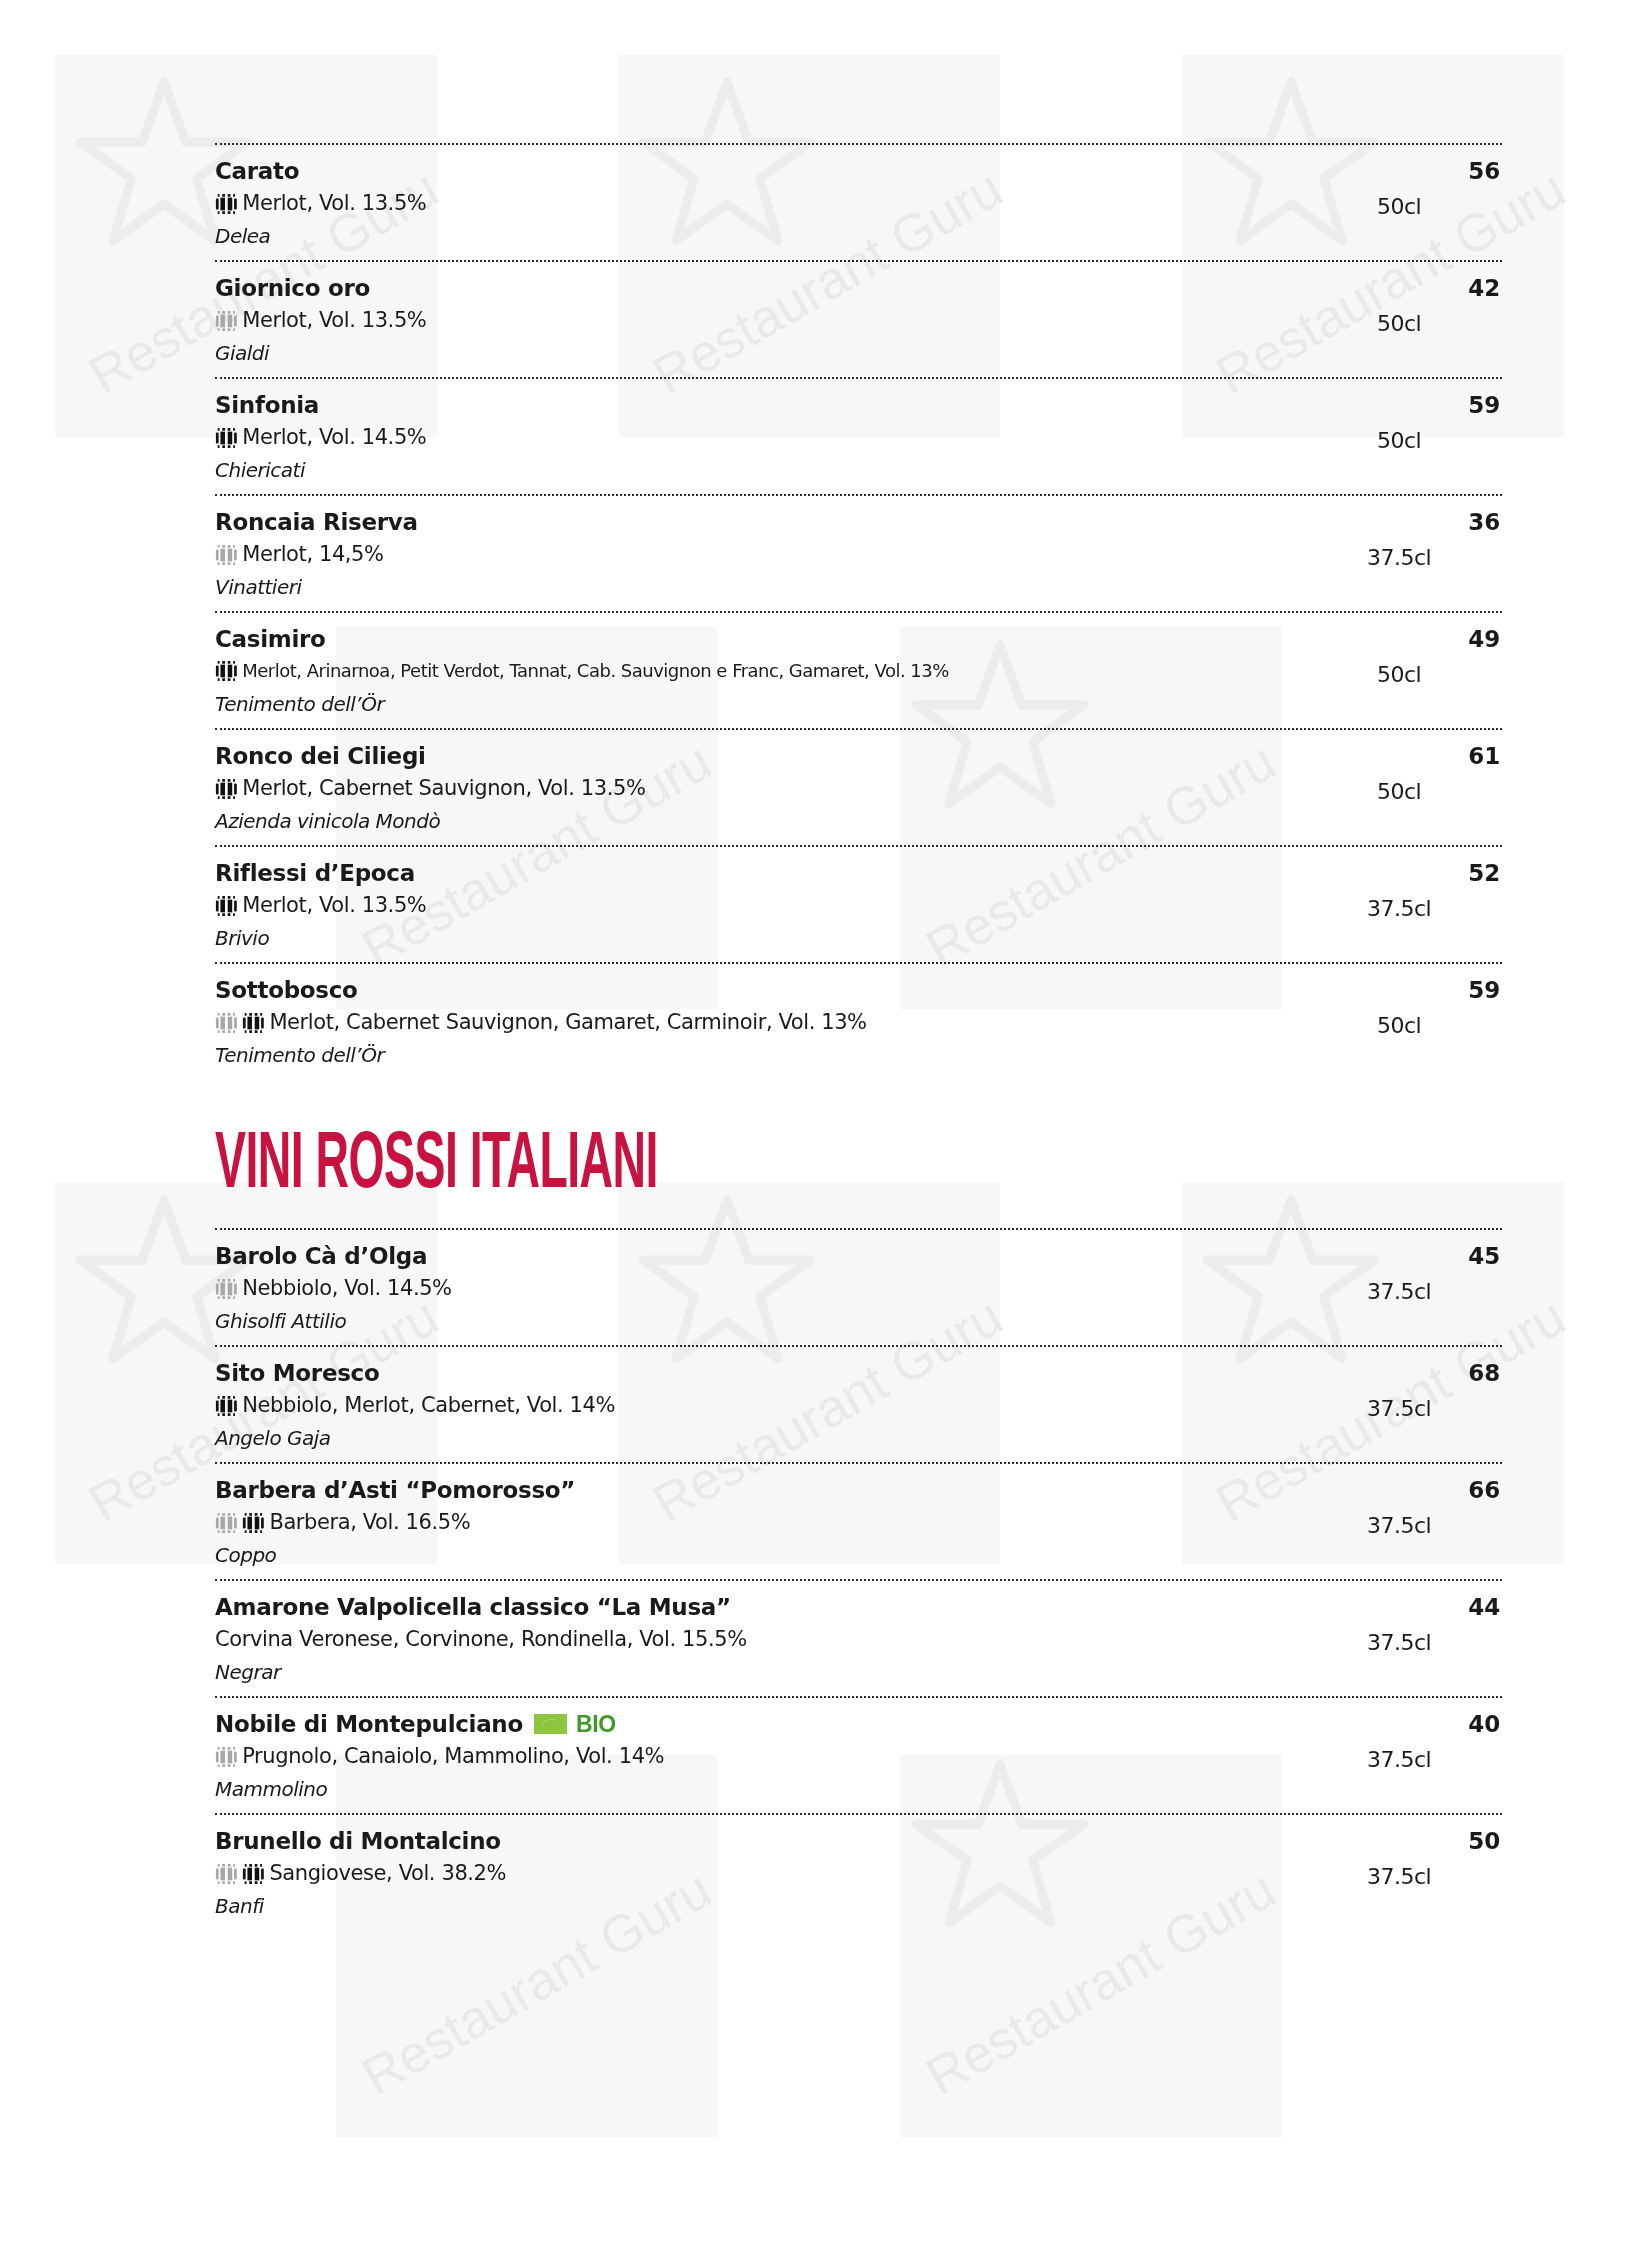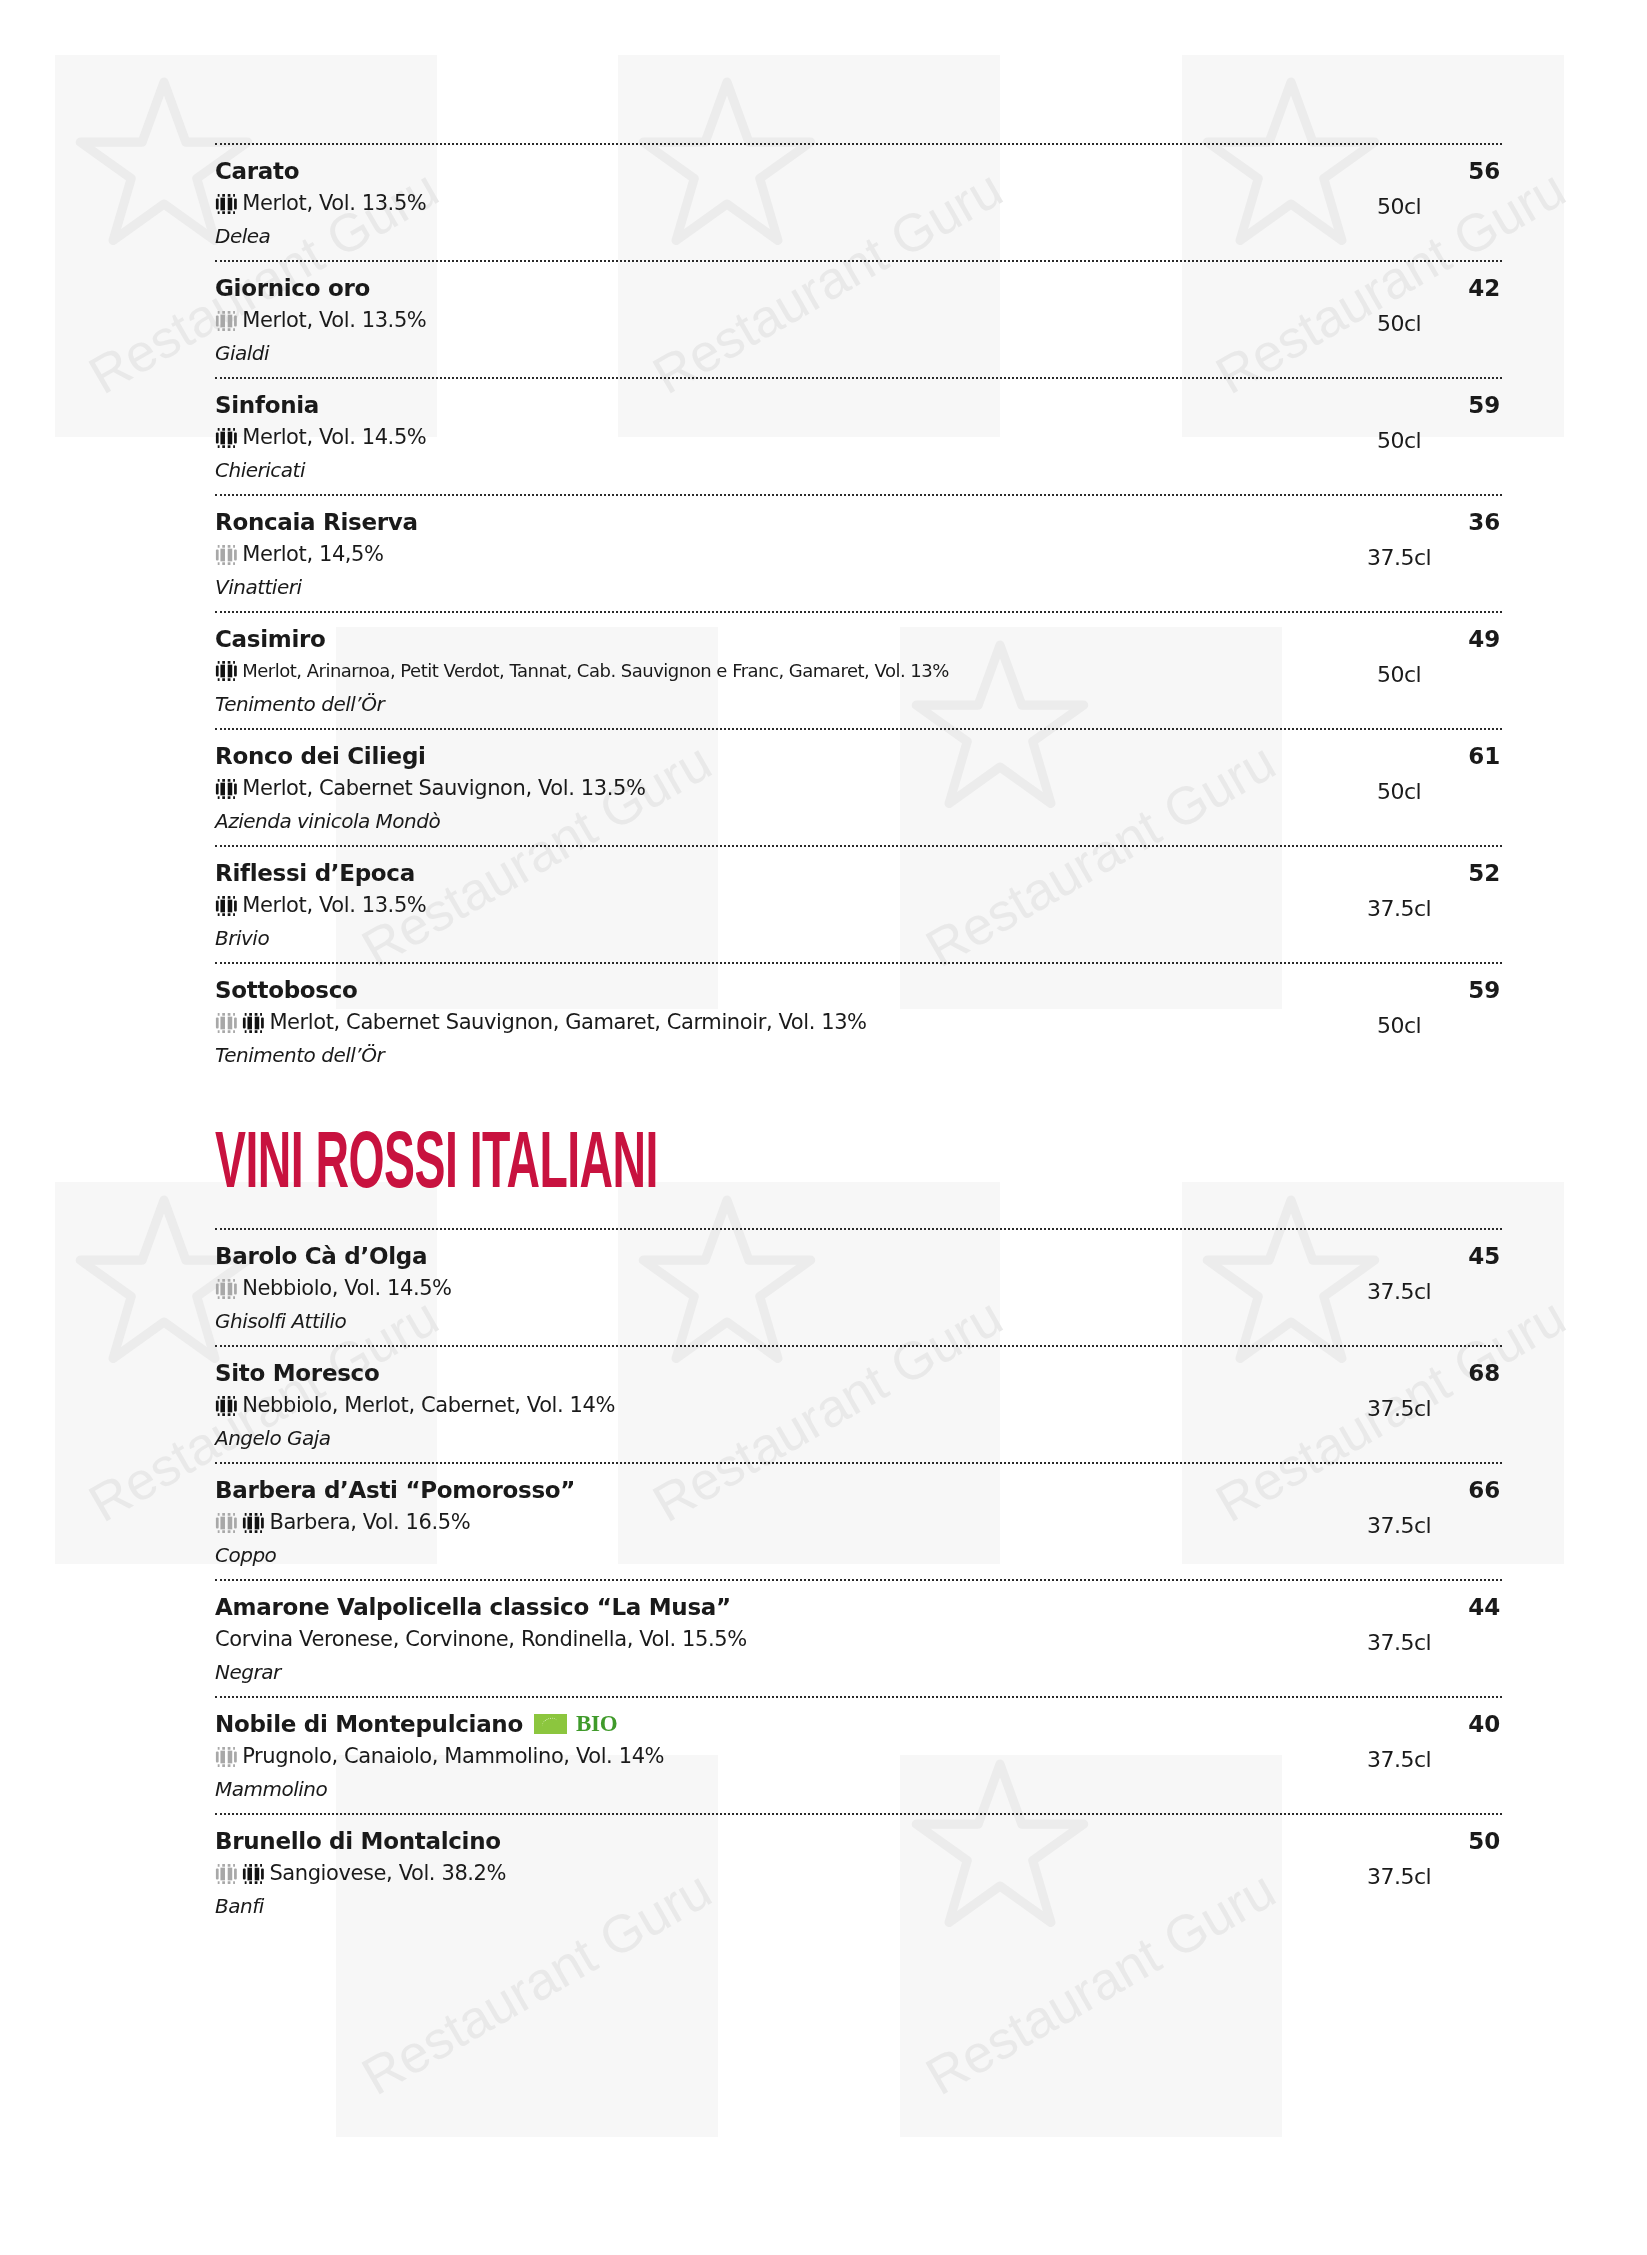--- a/index.html
+++ b/index.html
@@ -50,21 +50,21 @@
     font-family: "Liberation Sans", sans-serif; font-weight: bold; font-size: 80px;
     color: #c8123f; letter-spacing: -0.9px; white-space: nowrap;
     transform: scaleX(0.58); transform-origin: left top; line-height: 1;
   }
   .bio { display: inline-flex; align-items: center; margin-left: 11px; }
   .bio-leaf { width: 33px; height: 20px; background: #8cc63e; position: relative; display: inline-block; }
   .bio-leaf::after {
     content: ""; position: absolute; left: 8.2px; top: 4.5px; width: 16.4px; height: 11px;
     border-top: 1.8px dotted #e7f5cc; border-radius: 50% 50% 0 0; transform: rotate(-20deg);
   }
-  .bio-label { color: #3f9a2a; font-weight: bold; font-size: 23px; margin-left: 9px; font-family: Liberation Serif, serif; }
+  .bio-label { color: #3f9a2a; font-weight: bold; font-size: 23px; margin-left: 9px; font-family: Liberation Sans, sans-serif; }
 </style>
 </head>
 <body>
 
 <div class="wm-patch" style="left:55px;top:55px;width:382px;height:382px;"></div>
 <div class="wm-patch" style="left:618px;top:55px;width:382px;height:382px;"></div>
 <div class="wm-patch" style="left:1182px;top:55px;width:382px;height:382px;"></div>
 <div class="wm-patch" style="left:336px;top:627px;width:382px;height:382px;"></div>
 <div class="wm-patch" style="left:900px;top:627px;width:382px;height:382px;"></div>
 <div class="wm-patch" style="left:55px;top:1182px;width:382px;height:382px;"></div>

